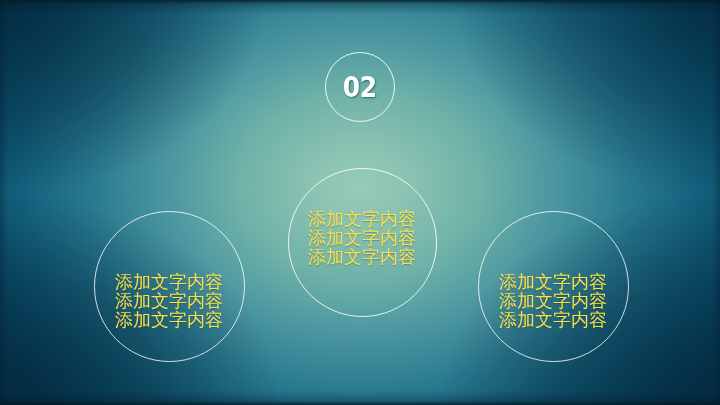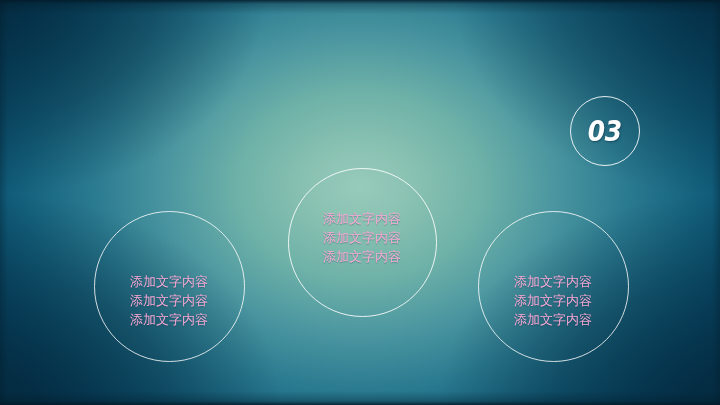--- a/index.html
+++ b/index.html
@@ -103,45 +103,45 @@
     margin-left: -74.5px;
     margin-top: -74.5px;
     border-color: rgba(255,255,255,0.85);
   }
   .circle-text {
     display: flex;
     flex-direction: column;
     align-items: flex-start;
   }
   .circle-text .line {
-    font-family: Liberation Mono, monospace;
-    font-size: 13px;
+    font-family: Liberation Serif, serif;
+    font-size: 18px;
     line-height: 19px;
-    color: #f9a8d4;
+    color: #fde047;
     white-space: nowrap;
     text-shadow: 0 1px 1px rgba(0,40,60,0.30);
     user-select: none;
   }
   .offset-down { transform: translateY(15px); }
   .offset-up   { transform: translateY(-4px); }
 </style>
 </head>
 <body>
 
 <div id="slide">
 
   <div class="bg-base"></div>
   <div class="bg-corner-dark"></div>
   <div class="bg-vignette-bars"></div>
 
 
+  <div class="badge" style="left:360px; top:87px;">
+    <span class="badge-num">02</span>
+  </div>
 
-  <div class="badge" style="left:605px; top:131px;">
-    <span class="badge-num italic">03</span>
-  </div>
 
   <div class="content-circle" style="left:169px; top:286px;">
     <div class="circle-text offset-down">
       <span class="line">添加文字内容</span>
       <span class="line">添加文字内容</span>
       <span class="line">添加文字内容</span>
     </div>
   </div>
 
   <div class="content-circle center" style="left:362px; top:242px;">

